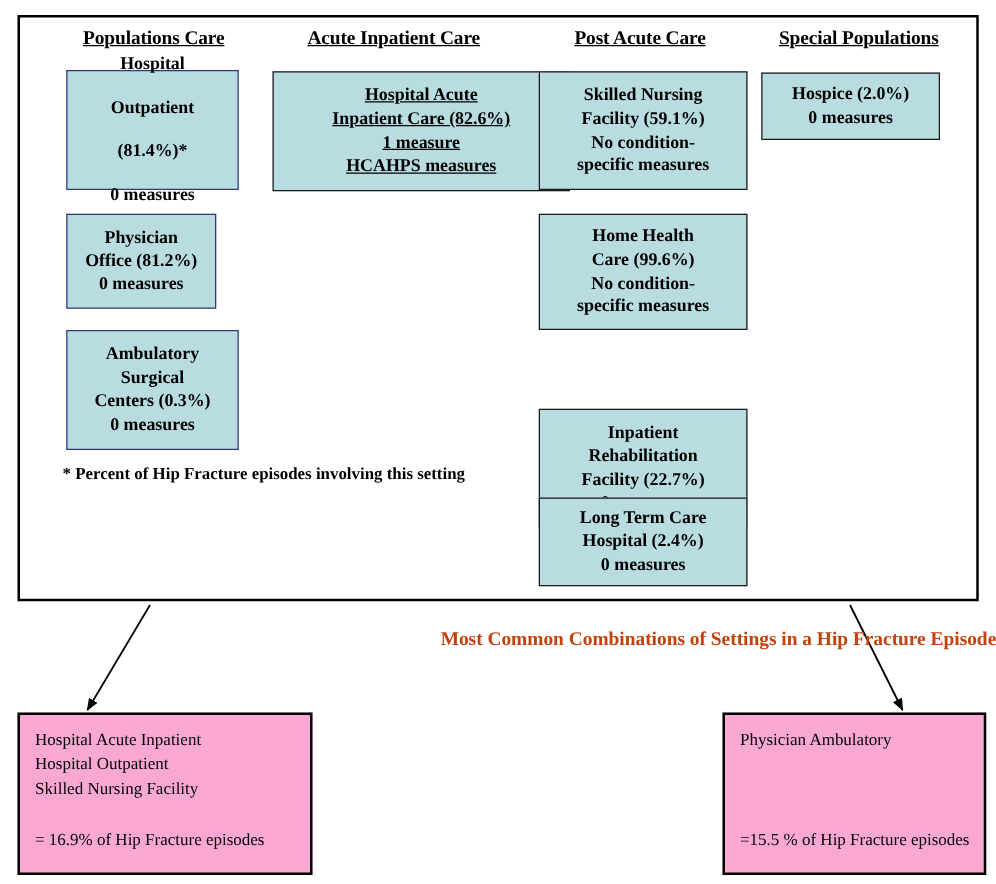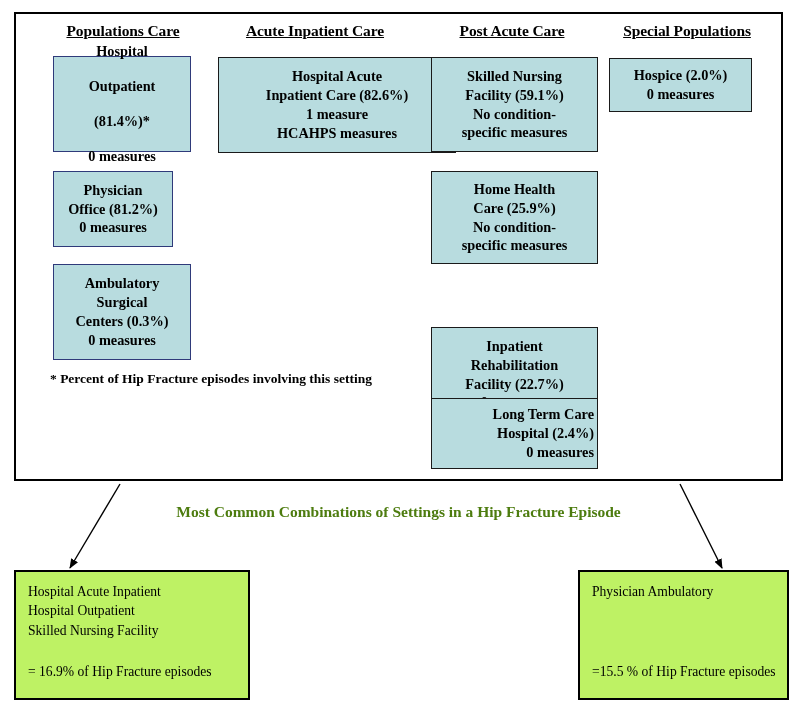--- a/index.html
+++ b/index.html
@@ -70,43 +70,43 @@
     color: #000000;
     white-space: nowrap;
   }
 
   
   #combos-title {
     position: absolute;
     left: 0;
     top: 503px;
     width: 797px;
-    text-align: center;
+    text-align: right;
     font-weight: bold;
     font-size: 15.5px;
-    color: #4d7c0f;
+    color: #c2410c;
     white-space: nowrap;
   }
 
   
   #arrows {
     position: absolute;
     left: 0;
     top: 0;
     width: 797px;
     height: 707px;
     pointer-events: none;
   }
 
   
   .combo-box {
     position: absolute;
     border: 2px solid #000000;
     box-sizing: border-box;
-    background: #bef264;
+    background: #f9a8d4;
     font-size: 13.6px;
     font-weight: normal;
     color: #000000;
     padding: 10px 12px;
   }
   .combo-box .combo-line { display: block; line-height: 1.42; white-space: nowrap; }
   .combo-box .combo-total {
     display: block;
     position: absolute;
     left: 12px;
@@ -142,49 +142,49 @@
       <span class="line">0 measures</span>
     </div>
 
     <div class="setting-box navy" style="left:37px; top:250px; width:138px; height:96px;">
       <span class="line">Ambulatory</span>
       <span class="line">Surgical</span>
       <span class="line">Centers (0.3%)</span>
       <span class="line">0 measures</span>
     </div>
 
-    <div class="setting-box black" style="left:202px; top:43px; width:238px; height:96px;">
+    <div class="setting-box black" style="left:202px; top:43px; width:238px; height:96px;text-decoration:underline;">
       <span class="line">Hospital Acute</span>
       <span class="line">Inpatient Care (82.6%)</span>
       <span class="line">1 measure</span>
       <span class="line">HCAHPS measures</span>
     </div>
 
     <div class="setting-box black" style="left:415px; top:43px; width:167px; height:95px;">
       <span class="line">Skilled Nursing</span>
       <span class="line">Facility (59.1%)</span>
       <span class="line">No condition-</span>
       <span class="line">specific measures</span>
     </div>
 
     <div class="setting-box black" style="left:415px; top:157px; width:167px; height:93px;">
       <span class="line">Home Health</span>
-      <span class="line">Care (25.9%)</span>
+      <span class="line">Care (99.6%)</span>
       <span class="line">No condition-</span>
       <span class="line">specific measures</span>
     </div>
 
     <div class="setting-box black" style="left:415px; top:270px; width:167px; height:95px;margin-top:43px;">
       <span class="line">Inpatient</span>
       <span class="line">Rehabilitation</span>
       <span class="line">Facility (22.7%)</span>
       <span class="line">0 measures</span>
     </div>
 
-    <div class="setting-box black" style="left:415px; top:384px; width:167px; height:71px;align-items:flex-end;">
+    <div class="setting-box black" style="left:415px; top:384px; width:167px; height:71px;">
       <span class="line">Long Term Care</span>
       <span class="line">Hospital (2.4%)</span>
       <span class="line">0 measures</span>
     </div>
 
     <div class="setting-box black" style="left:593px; top:44px; width:143px; height:54px;">
       <span class="line">Hospice (2.0%)</span>
       <span class="line">0 measures</span>
     </div>
 

